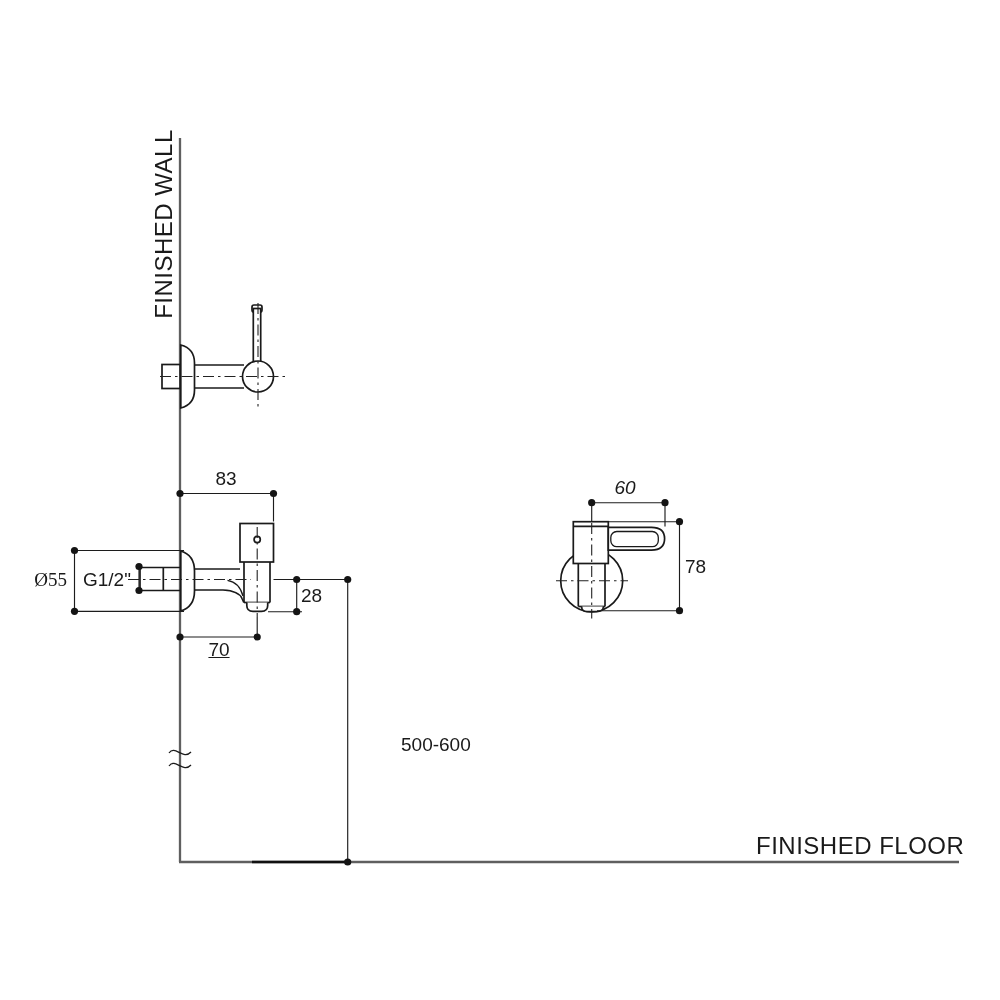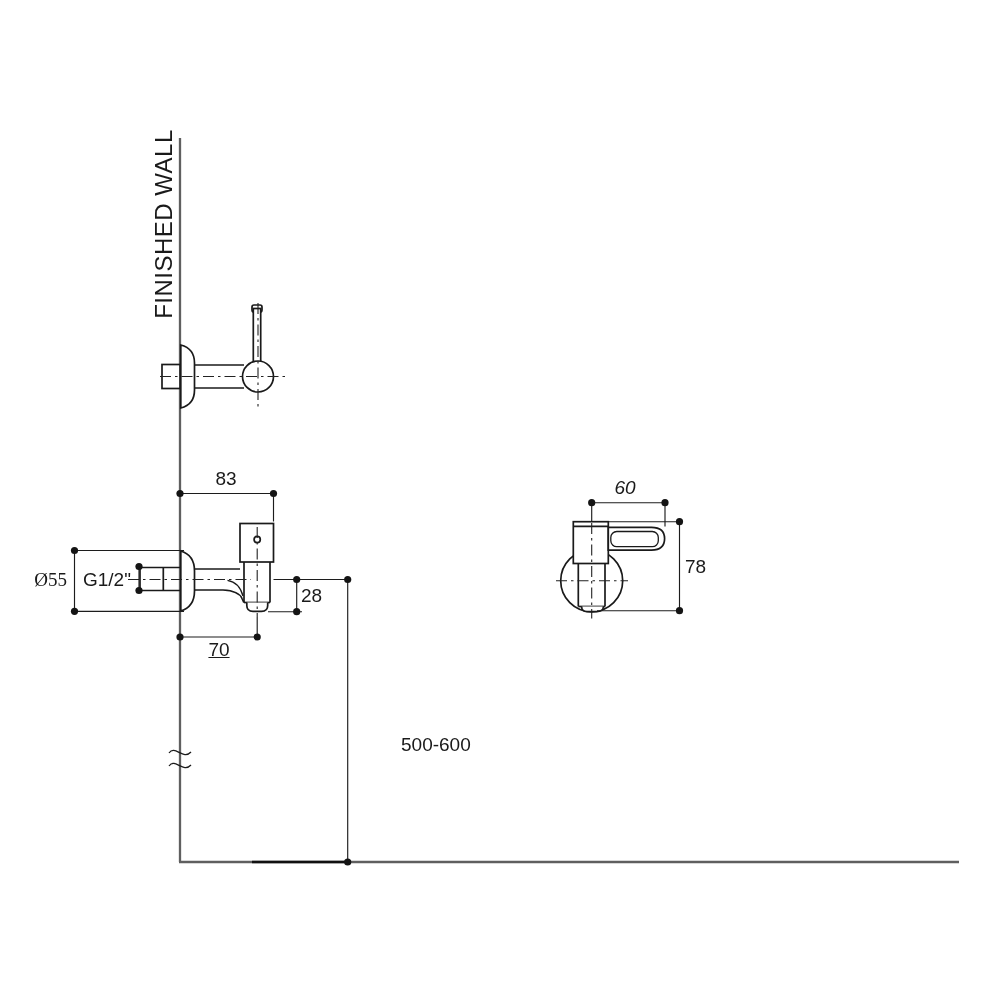--- a/index.html
+++ b/index.html
@@ -133,20 +133,21 @@
   <g>
     <line class="dimln" x1="608.3" y1="521.7" x2="681.5" y2="521.7"></line>
     <line class="dimln" x1="679.5" y1="521.7" x2="679.5" y2="610.7"></line>
     <line class="dimln" x1="597" y1="610.7" x2="681.5" y2="610.7"></line>
     <circle class="dot" cx="679.5" cy="521.7" r="3.6"></circle>
         <circle class="dot" cx="679.5" cy="610.7" r="3.6"></circle>
   </g>
 </svg>
 
   <div class="txt lbl rot ctr" style="left:53px;top:211px;width:220px;height:26px;">FINISHED WALL</div>
+  <div class="txt lbl rgt" style="left:756px;top:832px;width:206px;">FINISHED FLOOR</div>
 
   <div class="txt dim ctr" style="left:196px;top:468px;width:60px;">83</div>
   <div class="txt dim rgt" style="left:7px;top:569px;width:60px;font-family:Liberation Serif, serif;">Ø55</div>
   <div class="txt dim" style="left:83px;top:569px;">G1/2"</div>
   <div class="txt dim" style="left:301px;top:585px;text-align:center;">28</div>
   <div class="txt dim ctr" style="left:189px;top:639px;width:60px;text-decoration:underline;">70</div>
   <div class="txt dim" style="left:353px;top:734px;margin-left:48px;">500-600</div>
   <div class="txt dim ctr" style="left:595px;top:477px;width:60px;font-style:italic;">60</div>
   <div class="txt dim" style="left:685px;top:556px;">78</div>
 </div>

